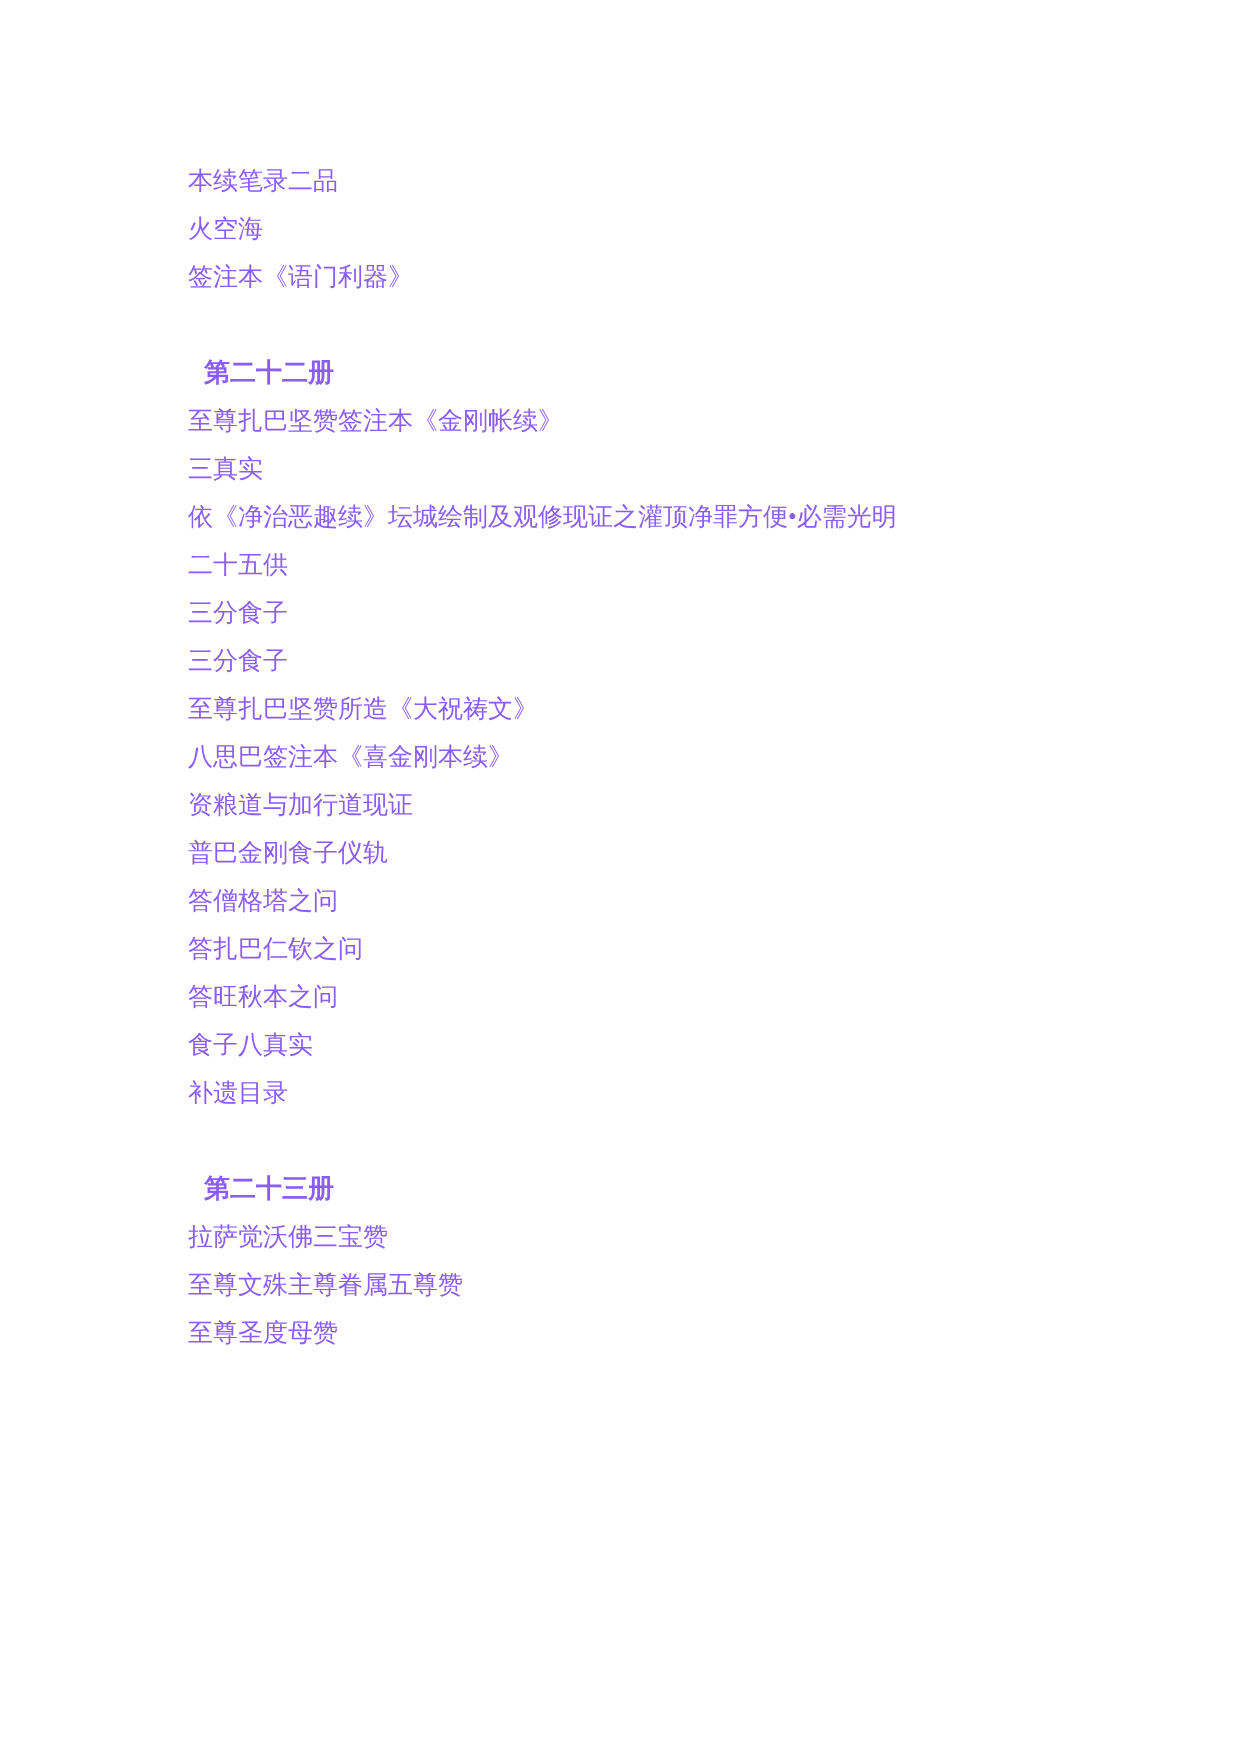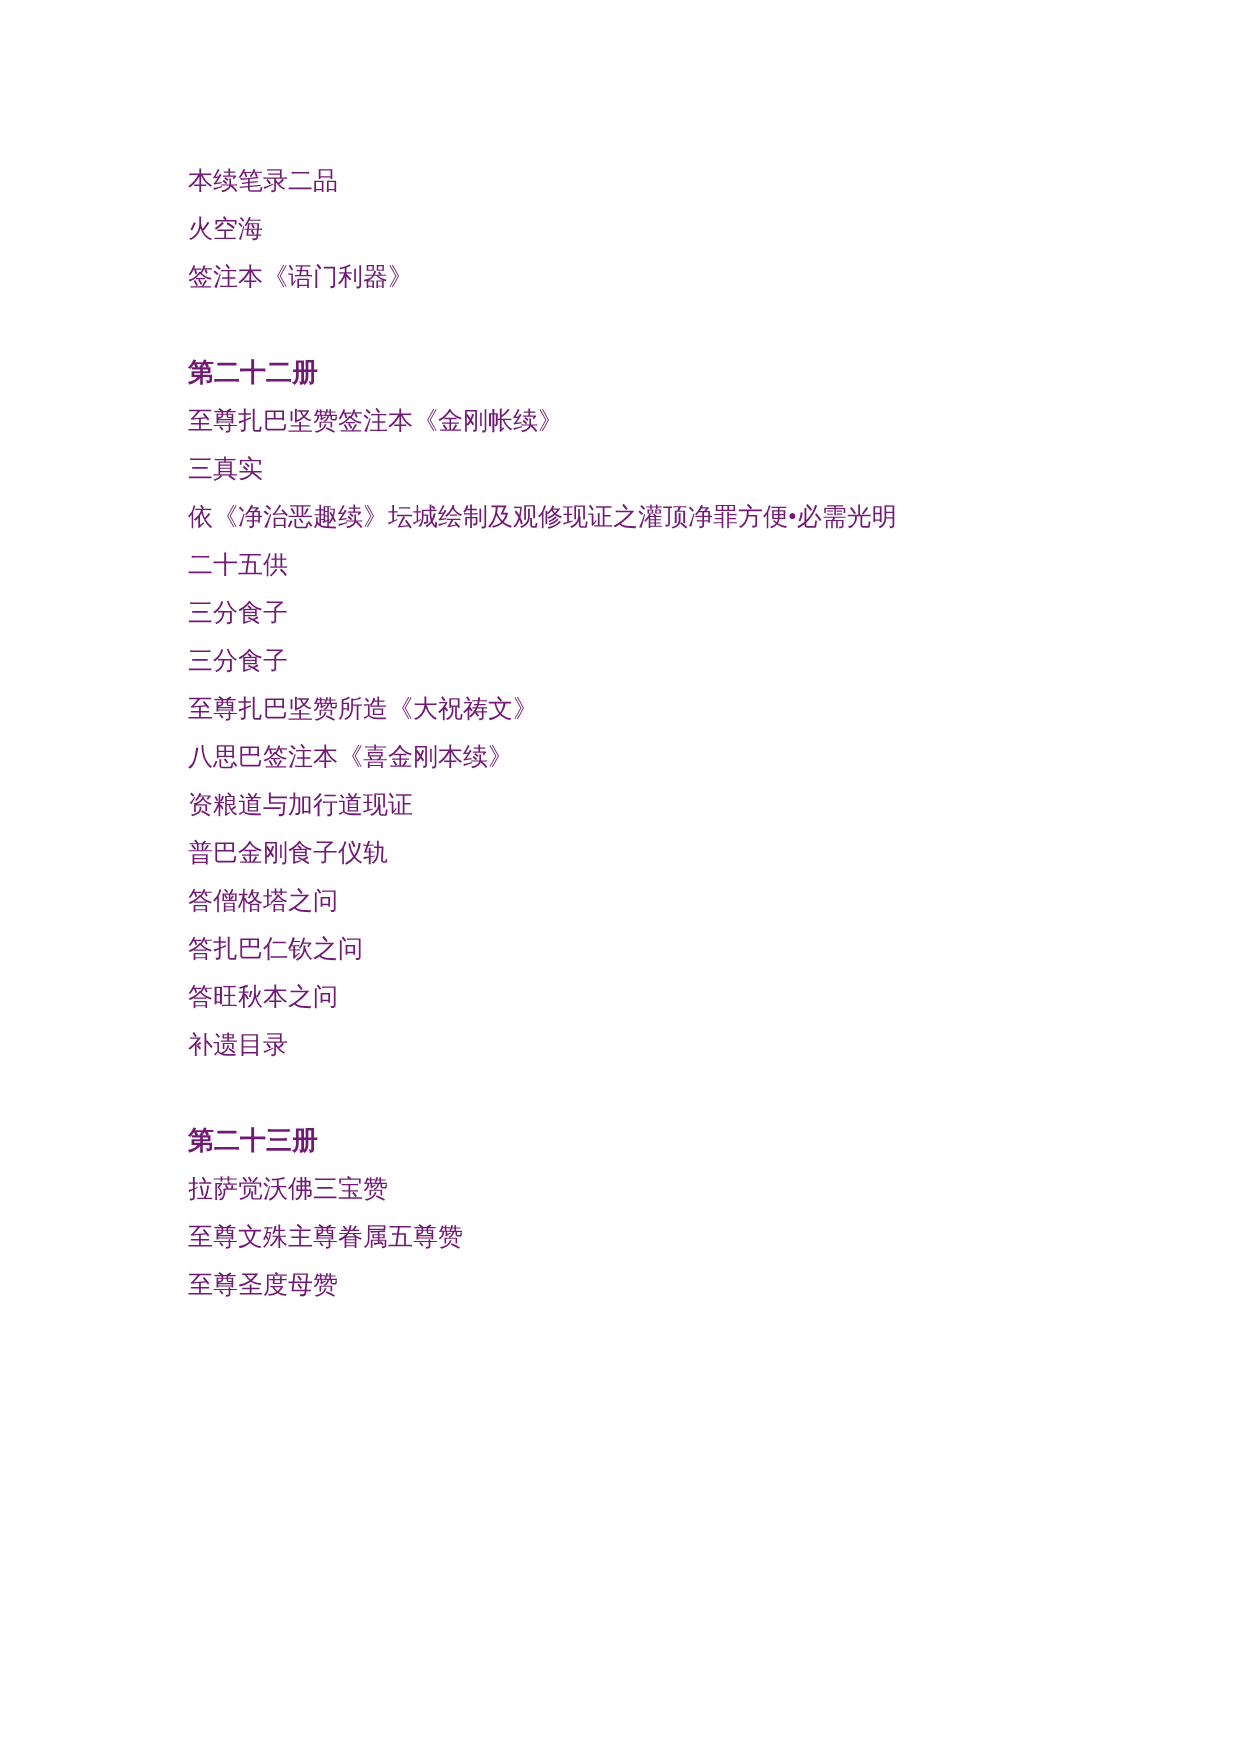--- a/index.html
+++ b/index.html
@@ -5,21 +5,21 @@
   html, body {
     margin: 0;
     padding: 0;
     background: #ffffff;
   }
   .page {
     position: relative;
     width: 1240px;
     height: 1754px;
     background: #ffffff;
-    color: #701a75;
+    color: #8b5cf6;
     font-family: "Liberation Serif", "DejaVu Serif", serif;
     overflow: hidden;
   }
   .content {
     position: absolute;
     left: 188px;
     top: 157px;
     right: 60px;
   }
   .toc-section {
@@ -28,20 +28,21 @@
   .toc-section.with-gap {
     margin-top: 48px; 
   }
   .section-heading {
     height: 48px;
     line-height: 48px;
     font-size: 26px;
     font-weight: bold;
     white-space: nowrap;
     letter-spacing: 0px;
+    margin-left: 16px;
   }
   .toc-line {
     height: 48px;
     line-height: 48px;
     font-size: 25px;
     font-weight: normal;
     white-space: nowrap;
     letter-spacing: 0px;
   }
 </style>
@@ -63,20 +64,21 @@
         <div class="toc-line">二十五供</div>
         <div class="toc-line">三分食子</div>
         <div class="toc-line">三分食子</div>
         <div class="toc-line">至尊扎巴坚赞所造《大祝祷文》</div>
         <div class="toc-line">八思巴签注本《喜金刚本续》</div>
         <div class="toc-line">资粮道与加行道现证</div>
         <div class="toc-line">普巴金刚食子仪轨</div>
         <div class="toc-line">答僧格塔之问</div>
         <div class="toc-line">答扎巴仁钦之问</div>
         <div class="toc-line">答旺秋本之问</div>
+        <div class="toc-line">食子八真实</div>
         <div class="toc-line">补遗目录</div>
       </div>
       <div class="toc-section with-gap">
         <div class="section-heading">第二十三册</div>
         <div class="toc-line">拉萨觉沃佛三宝赞</div>
         <div class="toc-line">至尊文殊主尊眷属五尊赞</div>
         <div class="toc-line">至尊圣度母赞</div>
       </div>
     </div>
 </div>

